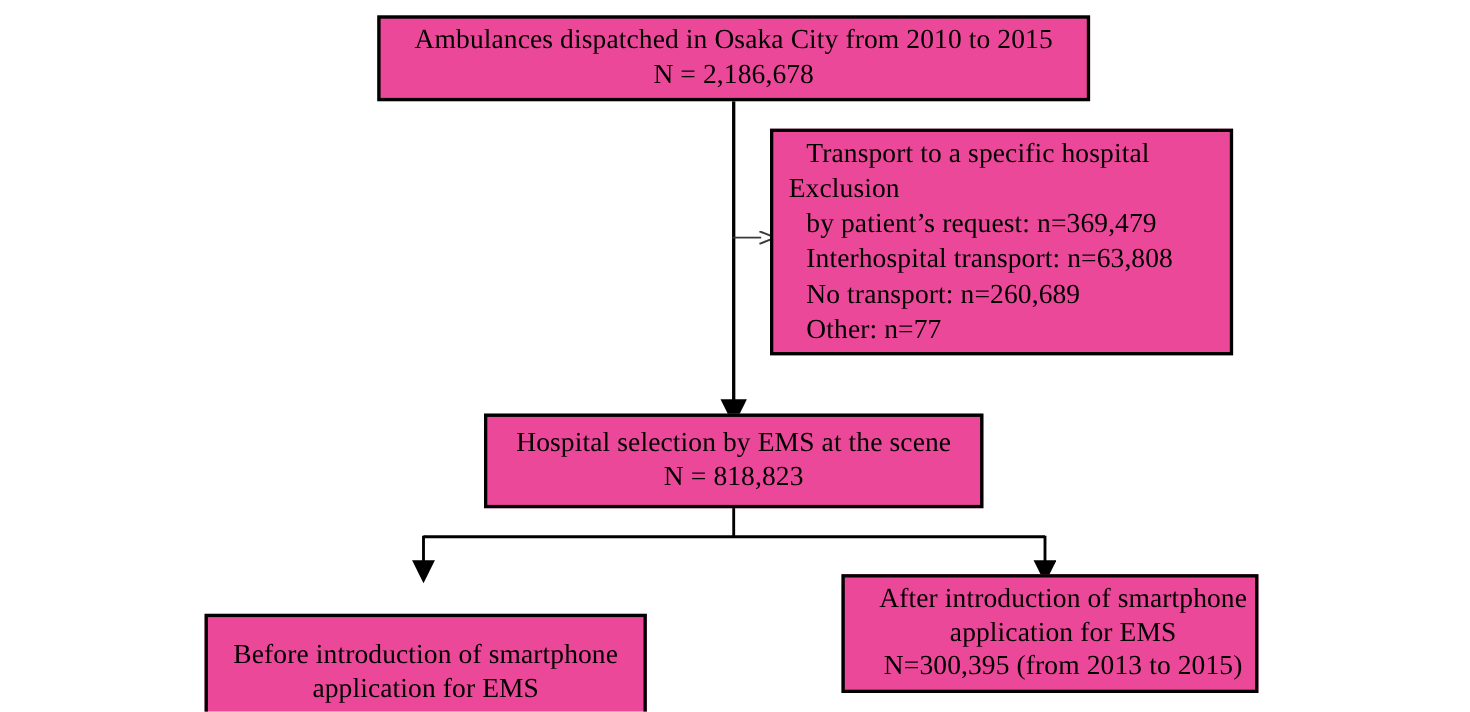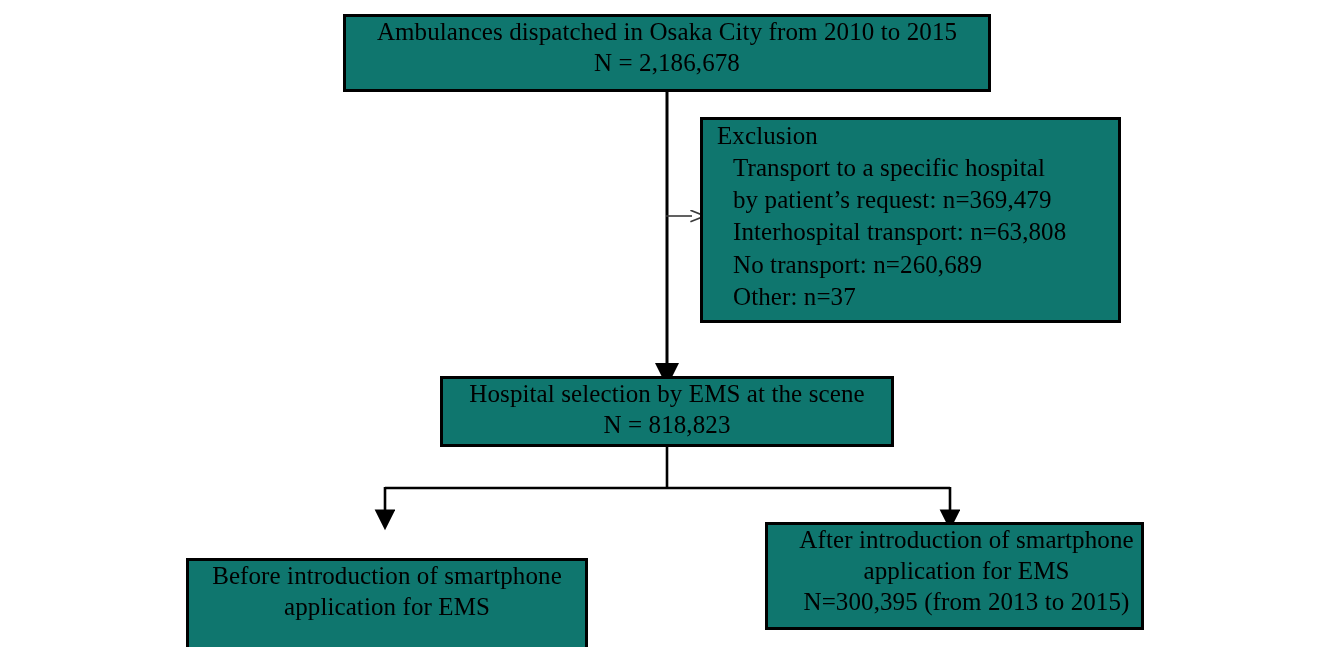--- a/index.html
+++ b/index.html
@@ -21,38 +21,38 @@
     left: 0;
     top: 0;
     width: 1336px;
     height: 647px;
     pointer-events: none;
   }
   .node {
     position: absolute;
     box-sizing: border-box;
     border: 3px solid #000000;
-    background: #0f766e;
+    background: #ec4899;
     display: flex;
     flex-direction: column;
-    justify-content: flex-start;
+    justify-content: center;
   }
   .node .line {
     white-space: pre;
     line-height: 1.23;
     font-size: 25px;
     letter-spacing: 0.1px;
   }
   .center .line { text-align: center; }
   .left .line { text-align: left; }
 
   
   #node-top      { left: 343px; top: 14px;  width: 648px; height: 78px; }
   #node-excl     { left: 700px; top: 117px; width: 421px; height: 206px; padding-left: 14px; }
-  #node-mid      { left: 440px; top: 376px; width: 454px; height: 71px; }
+  #node-mid      { left: 440px; top: 376px; width: 454px; height: 86px; }
   #node-before   { left: 186px; top: 522px; width: 402px; height: 108px; margin-top: 36px; }
   #node-after    { left: 765px; top: 522px; width: 379px; height: 108px; padding-left: 24px; }
 
   #node-excl .line { font-size: 25px; line-height: 1.285; }
   #node-excl .indent { padding-left: 16px; }
 </style>
 </head>
 <body>
 
 <div id="canvas">
@@ -82,26 +82,26 @@
       <line x1="950" y1="487" x2="950" y2="512" stroke="#000000" stroke-width="2.6" marker-end="url(#arrow-thick)"></line>
     </g>
   </svg>
 
   <div class="node center" id="node-top">
     <div class="line">Ambulances dispatched in Osaka City from 2010 to 2015</div>
     <div class="line">N = 2,186,678</div>
   </div>
 
   <div class="node left" id="node-excl">
+    <div class="line indent">Transport to a specific hospital</div>
     <div class="line">Exclusion</div>
-    <div class="line indent">Transport to a specific hospital</div>
     <div class="line indent">by patient’s request: n=369,479</div>
     <div class="line indent">Interhospital transport: n=63,808</div>
     <div class="line indent">No transport: n=260,689</div>
-    <div class="line indent">Other: n=37</div>
+    <div class="line indent">Other: n=77</div>
   </div>
 
   <div class="node center" id="node-mid">
     <div class="line">Hospital selection by EMS at the scene</div>
     <div class="line">N = 818,823</div>
   </div>
 
   <div class="node center" id="node-before">
     <div class="line">Before introduction of smartphone</div>
     <div class="line">application for EMS</div>

